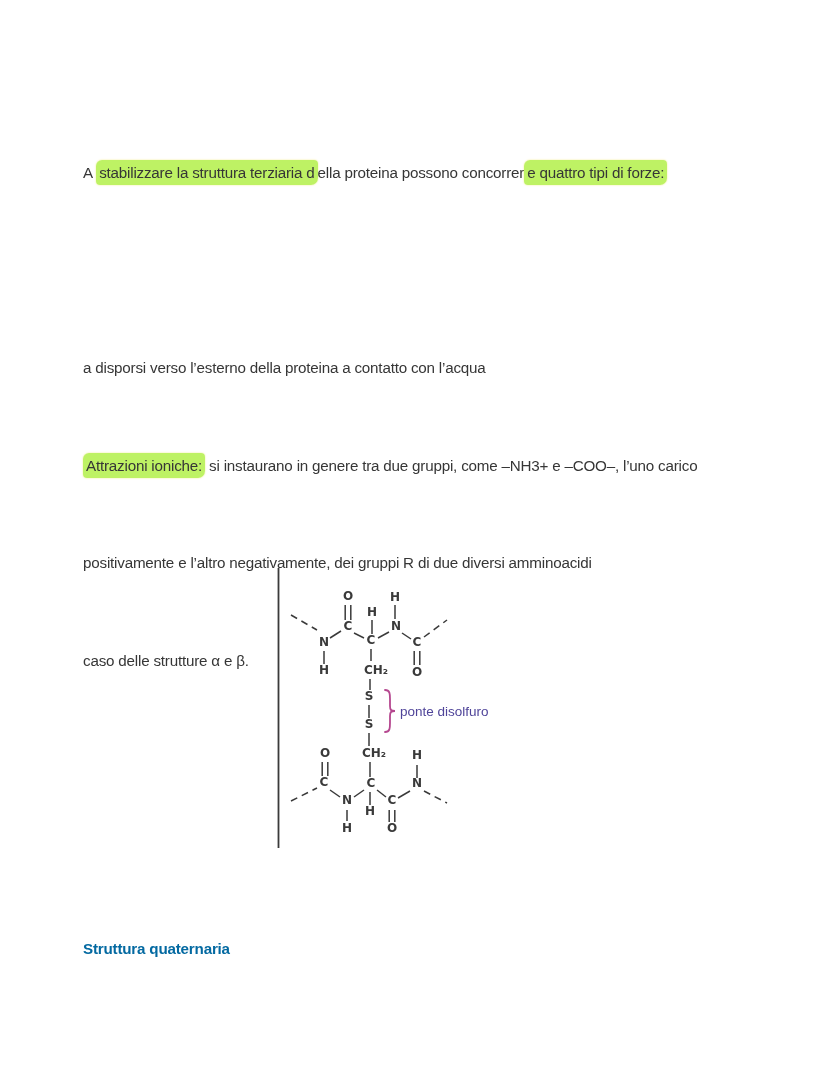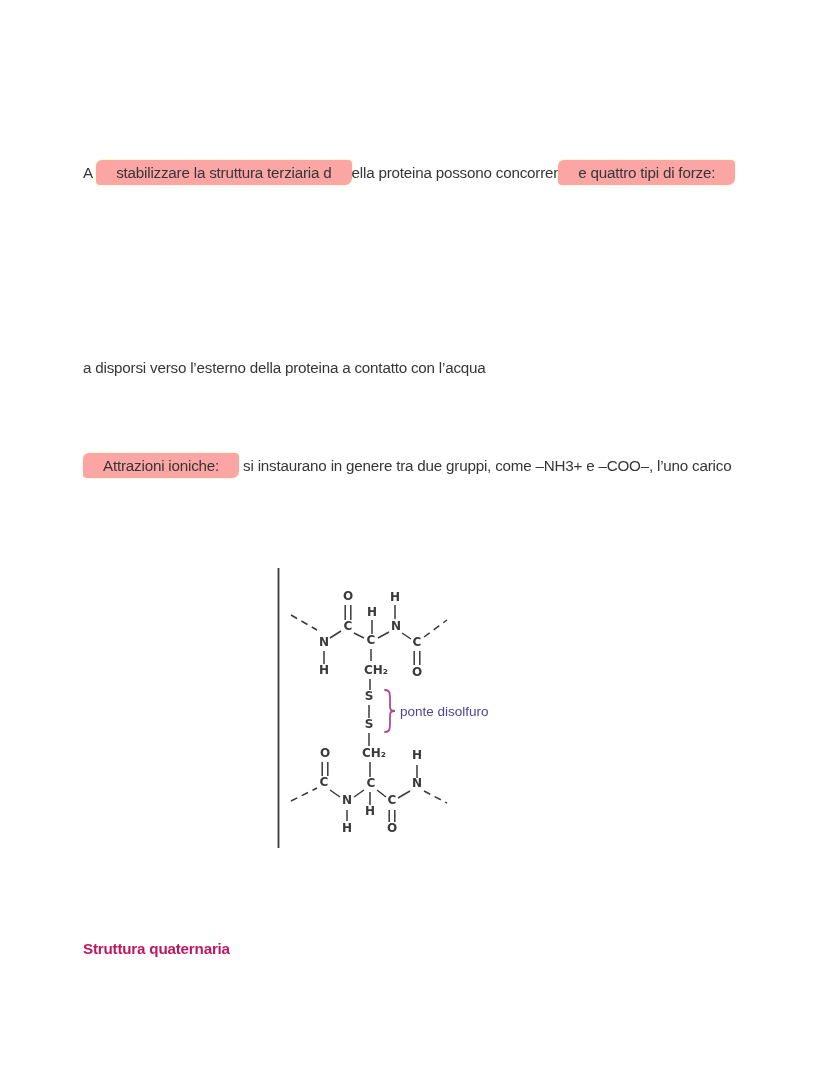--- a/index.html
+++ b/index.html
@@ -14,26 +14,26 @@
   }
   .textblock{
     position:absolute;left:83px;width:690px;
     font-size:15.2px;line-height:32.5px;letter-spacing:-0.2px;
     color:#363636;white-space:pre;
   }
   #para1{top:92px;}
   #section2{top:868px;}
   .line{height:32.5px;}
   .hl{
-    background:#fca5a5;
+    background:#bef264;
     border-radius:6px 4px 7px 4px;
-    padding:4px 20px;
+    padding:4px 3px;
     box-shadow:0 0 2px #f3ea86;
   }
-  .heading{font-weight:bold;color:#be185d;}
+  .heading{font-weight:bold;color:#0369a1;}
   #figure{
     position:absolute;left:277px;top:558px;width:228px;height:295px;
   }
   #figure svg{display:block;}
   .atom{
     font-family:"DejaVu Sans", sans-serif;
     font-size:12px;font-weight:bold;fill:#3a3a3a;
   }
   .figlabel{
     font-family:"Liberation Sans", sans-serif;
@@ -43,20 +43,22 @@
 </head>
 <body>
 
 <div class="page">
 
   <div class="textblock" id="para1">
     <div class="line"><span>A </span><span class="hl">stabilizzare la struttura terziaria d</span><span>ella proteina possono concorrer</span><span class="hl">e quattro tipi di forze:</span></div>
     <div class="line"></div>
     <div class="line"><span>a disporsi verso l’esterno della proteina a contatto con l’acqua</span></div>
     <div class="line"><span class="hl">Attrazioni ioniche:</span><span> si instaurano in genere tra due gruppi, come –NH3+ e –COO–, l’uno carico</span></div>
+    <div class="line"><span>positivamente e l’altro negativamente, dei gruppi R di due diversi amminoacidi</span></div>
+    <div class="line"><span>caso delle strutture α e β.</span></div>
     
     
     
   </div>
 
   <div id="figure">
     <svg width="228" height="295" viewBox="0 0 228 295">
 
       <line x1="1.5" y1="10" x2="1.5" y2="290" stroke="#3a3a3a" stroke-width="1.8"></line>
 

